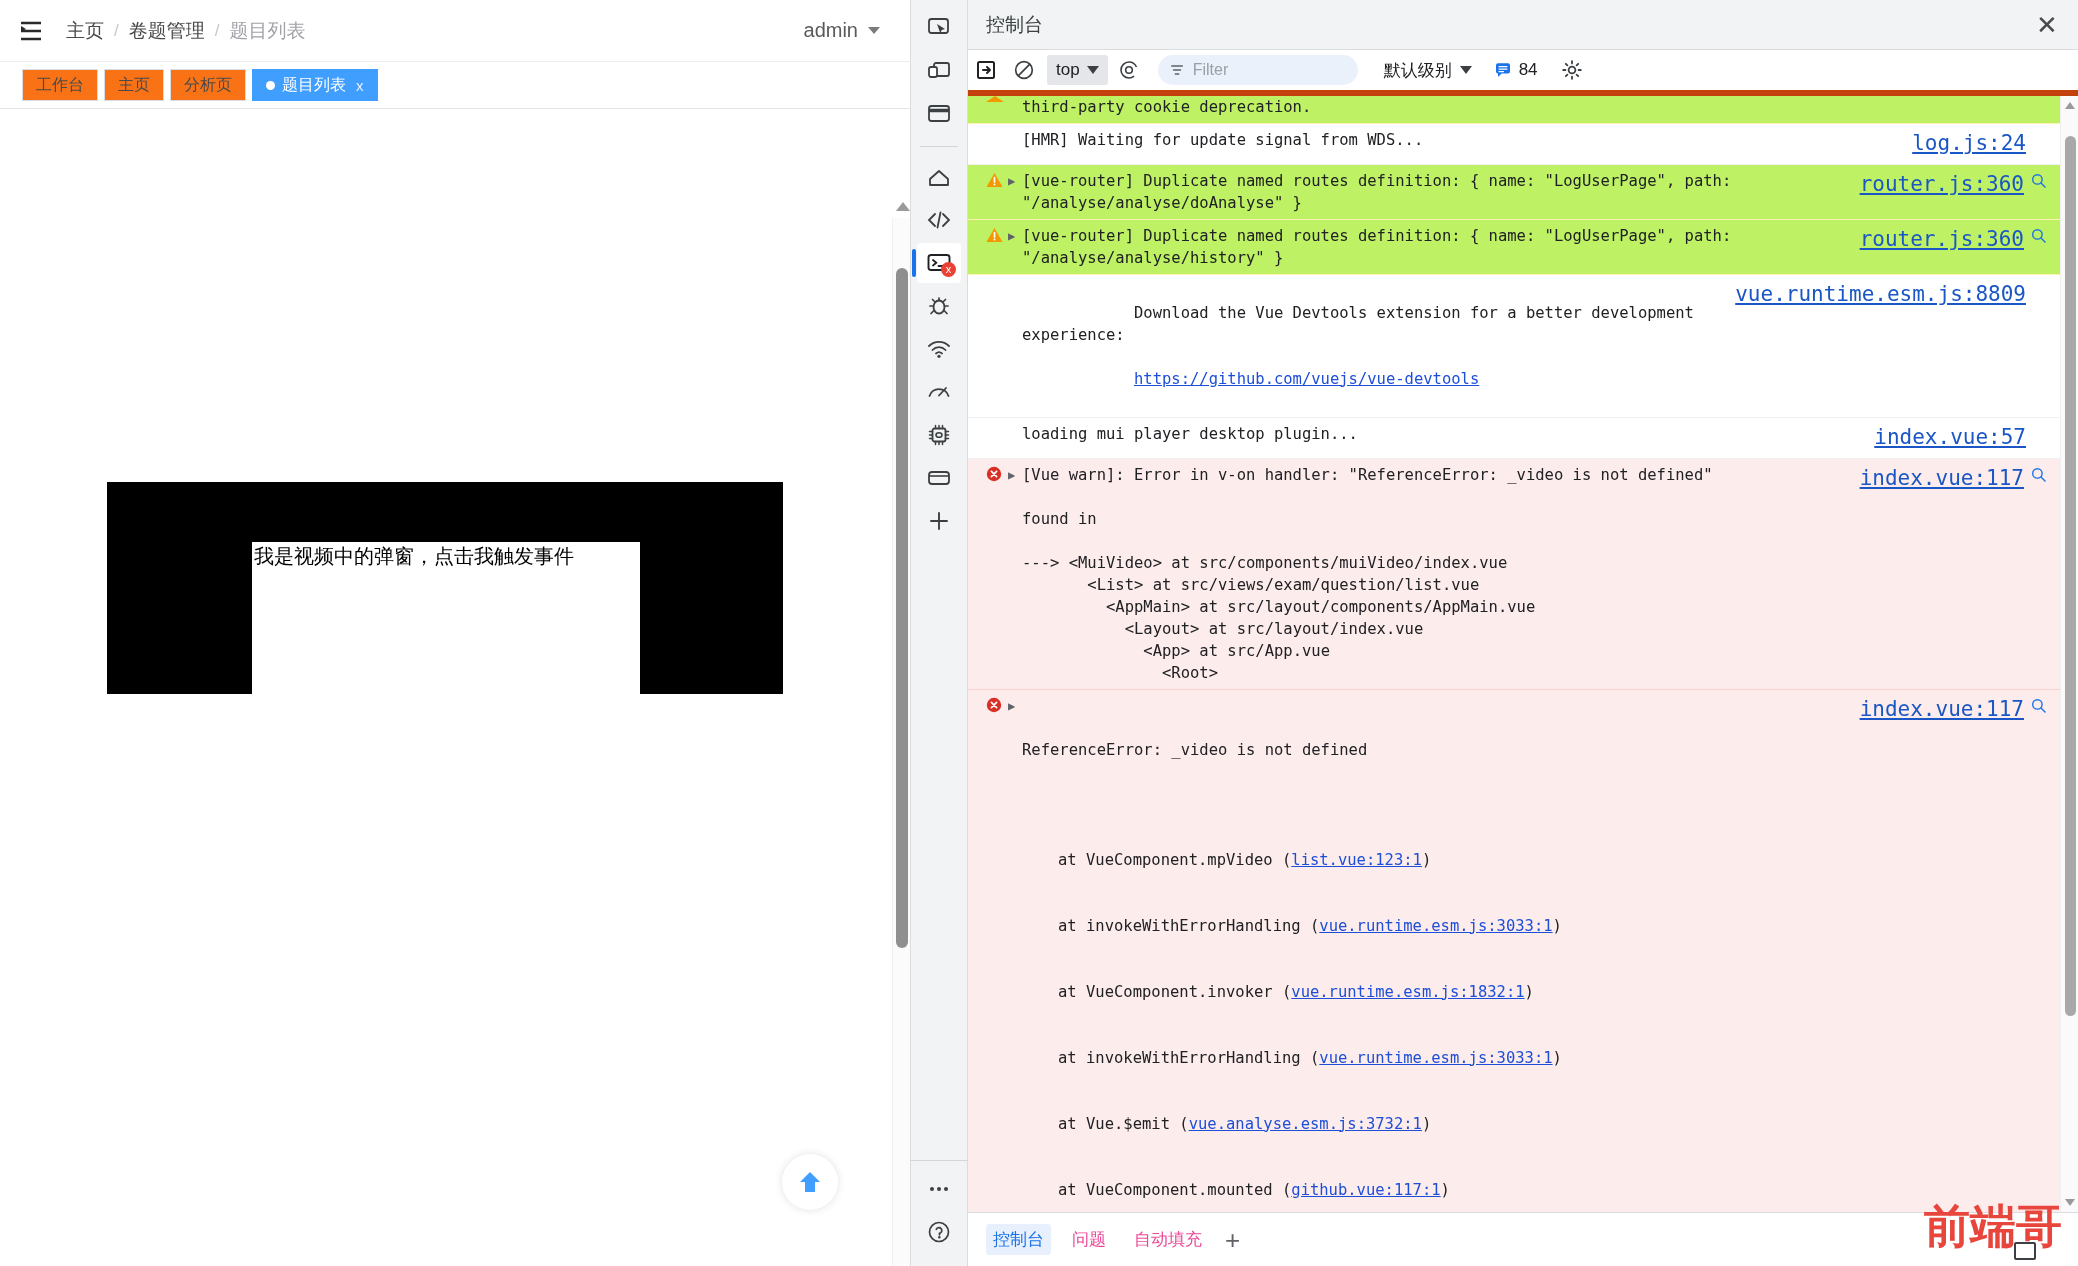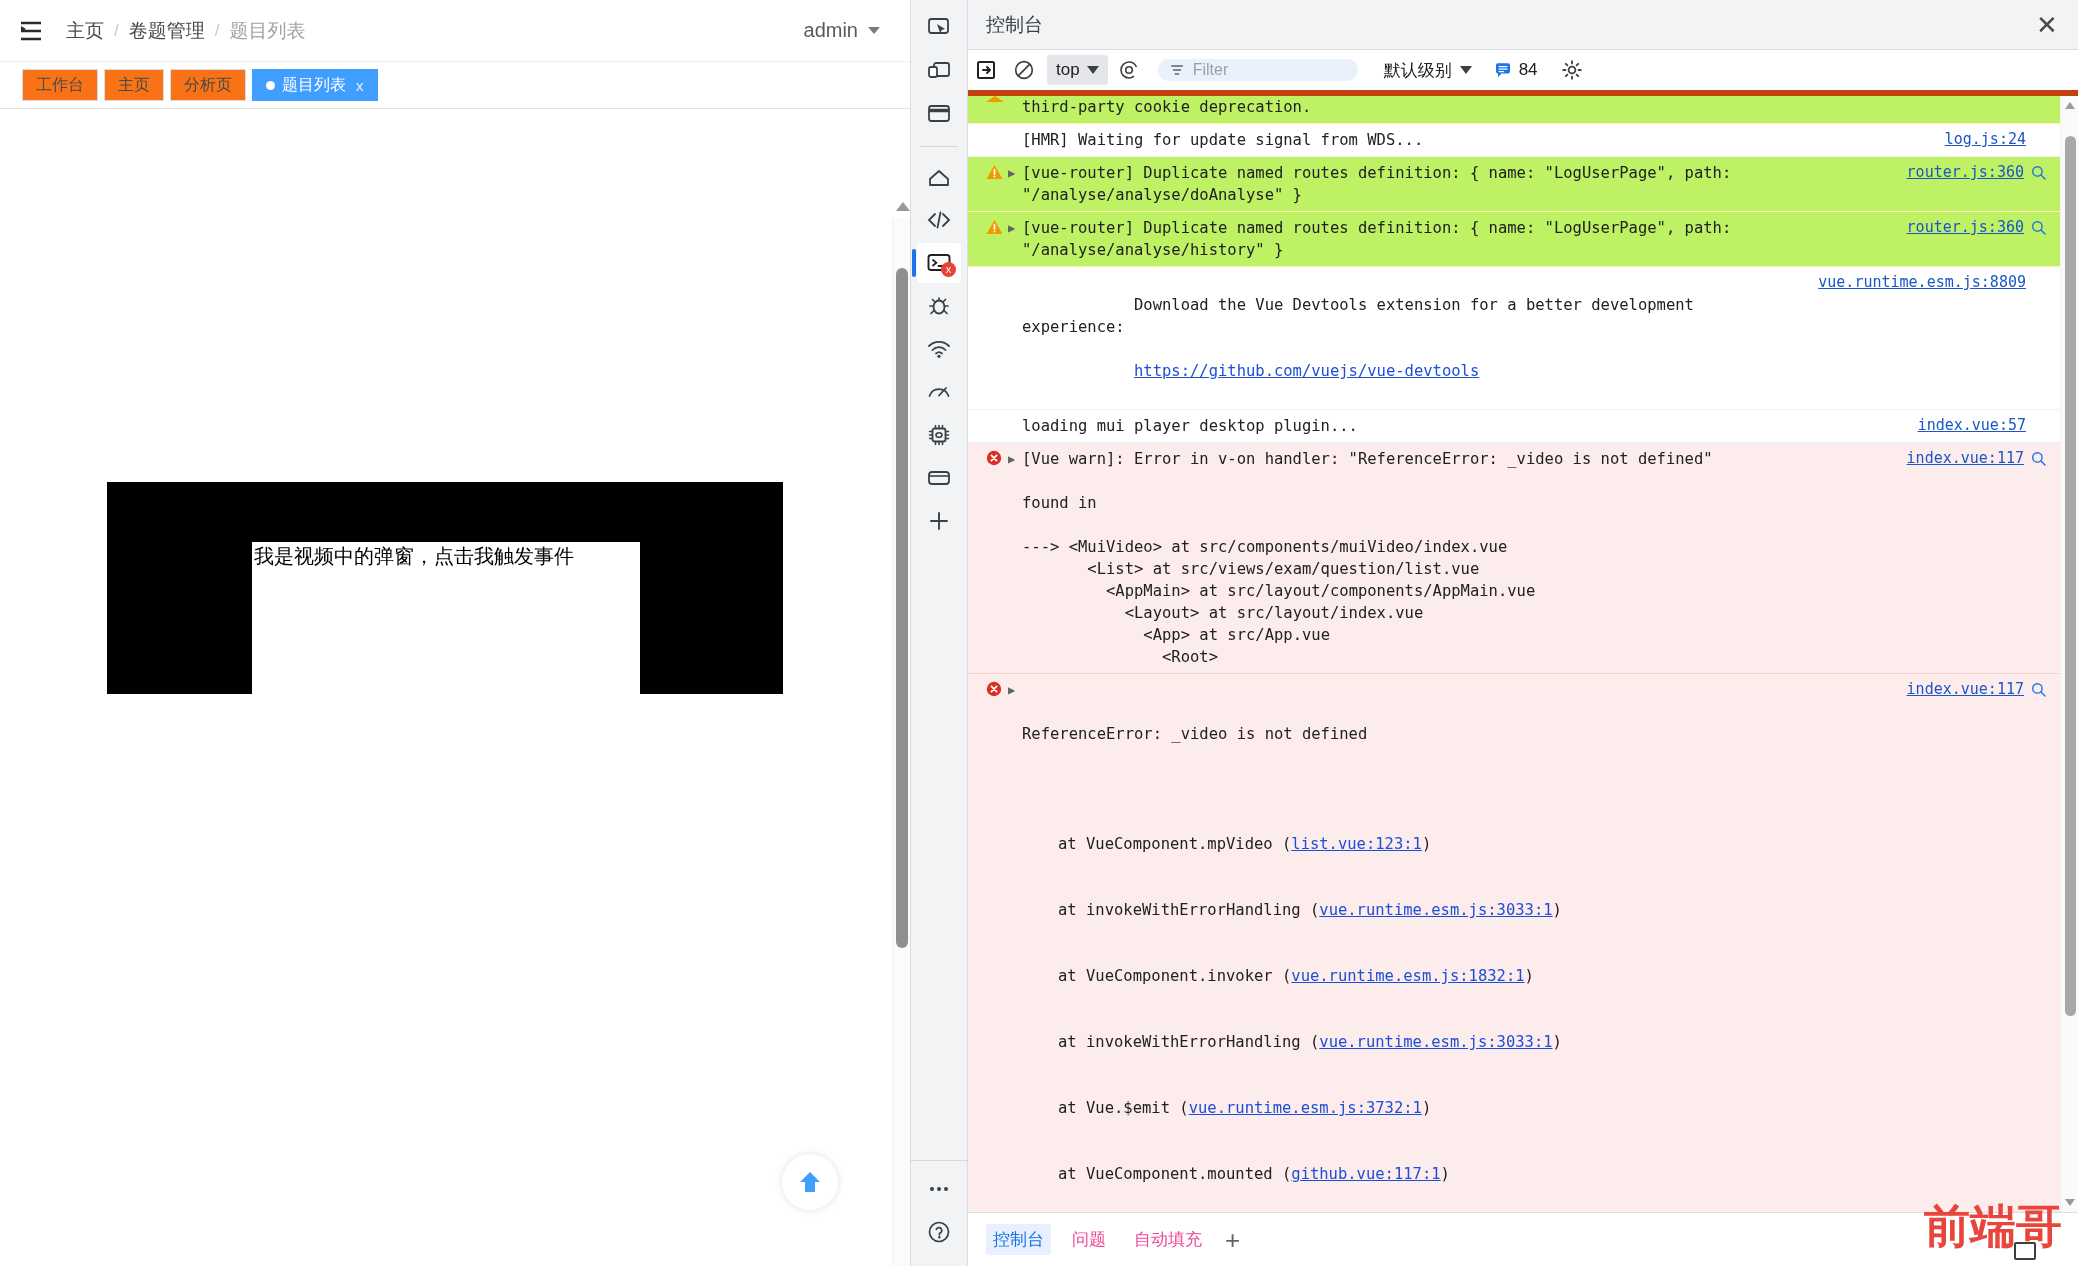--- a/index.html
+++ b/index.html
@@ -221,21 +221,21 @@
     margin-left: 2px;
   }
   .tri-down {
     width: 0; height: 0;
     border-left: 6px solid transparent;
     border-right: 6px solid transparent;
     border-top: 8px solid #3c4043;
   }
   .filter-box {
     display: flex; align-items: center; gap: 7px;
-    width: 200px; height: 22px;
+    width: 200px; height: 30px;
     background: #eaf1fb; border-radius: 16px;
     padding: 0 12px;
     margin-left: 8px;
     cursor: text;
   }
   .filter-input {
     border: none; background: transparent; outline: none;
     font-size: 16px; color: #3c4043; width: 100%;
     font-family: "Liberation Sans", sans-serif;
   }
@@ -276,21 +276,21 @@
   .msg.plain{ background: #fff; }
   .msg-icon { flex: 0 0 22px; padding-top: 2px; }
   .msg-arrow {
     flex: 0 0 14px;
     color: #5f6368; font-size: 12px; padding-top: 3px; cursor: pointer;
   }
   .msg-text { flex: 1 1 auto; white-space: pre-wrap; word-break: break-word; padding-right: 10px; }
   .msg-src {
     flex: 0 0 auto; align-self: flex-start;
     color: #1a56c5; text-decoration: underline; cursor: pointer;
-    font-size: 15px; white-space: nowrap; padding-left: 8px; text-align: center;
+    font-size: 21px; white-space: nowrap; padding-left: 8px; text-align: center;
   }
   .msg-mag { flex: 0 0 20px; padding-left: 7px; padding-top:2px; }
   a.clink { color: #1d4ed8; text-decoration: underline; cursor: pointer; }
 
   .console-vscroll {
     position: absolute; right: 0; top: 0; bottom: 0; width: 18px;
     background: #fafafa; border-left: 1px solid #f0f0f0;
   }
   .cvs-thumb {
     position: absolute; left: 4px; width: 11px;
@@ -670,21 +670,21 @@
               </svg>
           </div>
           <div class="msg-arrow">▶</div>
           <div class="msg-text">
             <div>ReferenceError: _video is not defined</div>
             <div style="padding-left:36px;">
               <div><span>at VueComponent.mpVideo (</span><a class="clink">list.vue:123:1</a><span>)</span></div>
               <div><span>at invokeWithErrorHandling (</span><a class="clink">vue.runtime.esm.js:3033:1</a><span>)</span></div>
               <div><span>at VueComponent.invoker (</span><a class="clink">vue.runtime.esm.js:1832:1</a><span>)</span></div>
               <div><span>at invokeWithErrorHandling (</span><a class="clink">vue.runtime.esm.js:3033:1</a><span>)</span></div>
-              <div><span>at Vue.$emit (</span><a class="clink">vue.runtime.esm.js:3732:1</a><span>)</span></div>
+              <div><span>at Vue.$emit (</span><a class="clink">vue.analyse.esm.js:3732:1</a><span>)</span></div>
               <div><span>at VueComponent.mounted (</span><a class="clink">github.vue:117:1</a><span>)</span></div>
               
               
               
               
             </div>
           </div>
           <div class="msg-src">index.vue:117</div>
           <div class="msg-mag">
             <svg width="15" height="15" viewBox="0 0 15 15">

